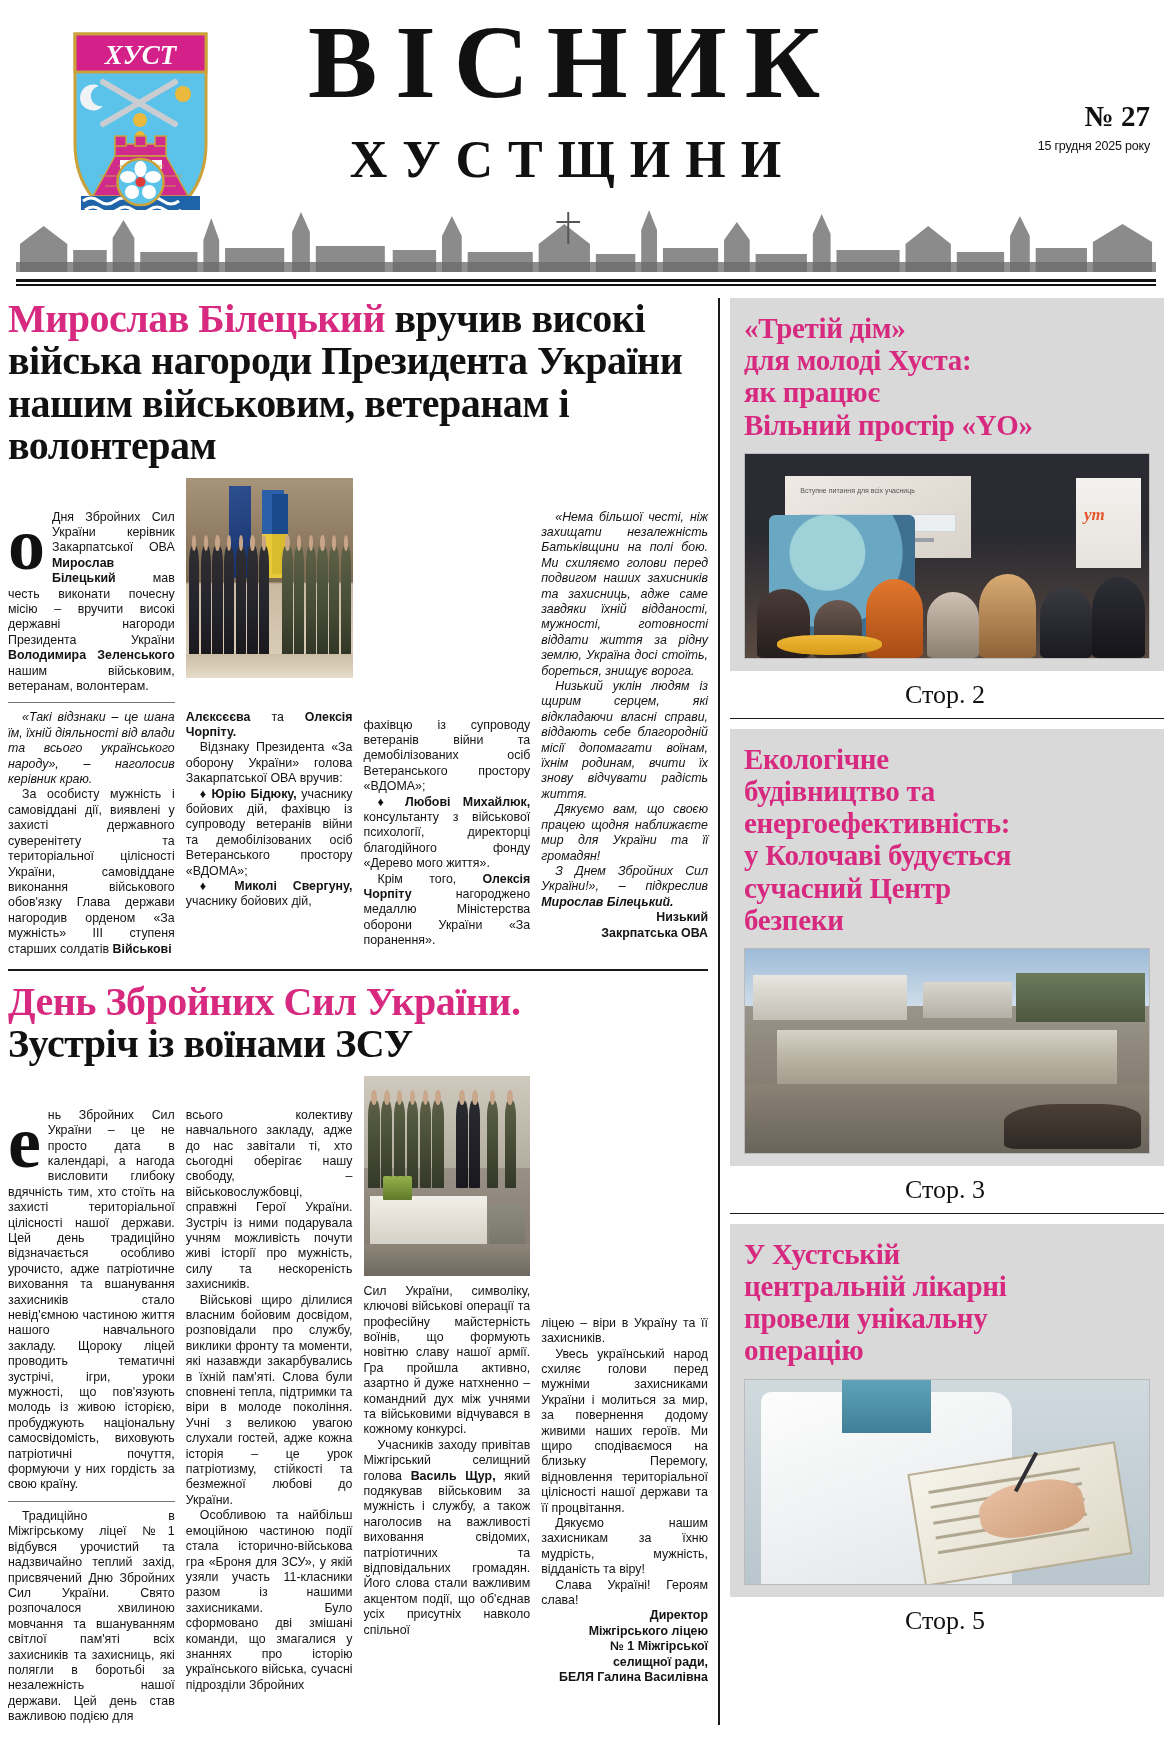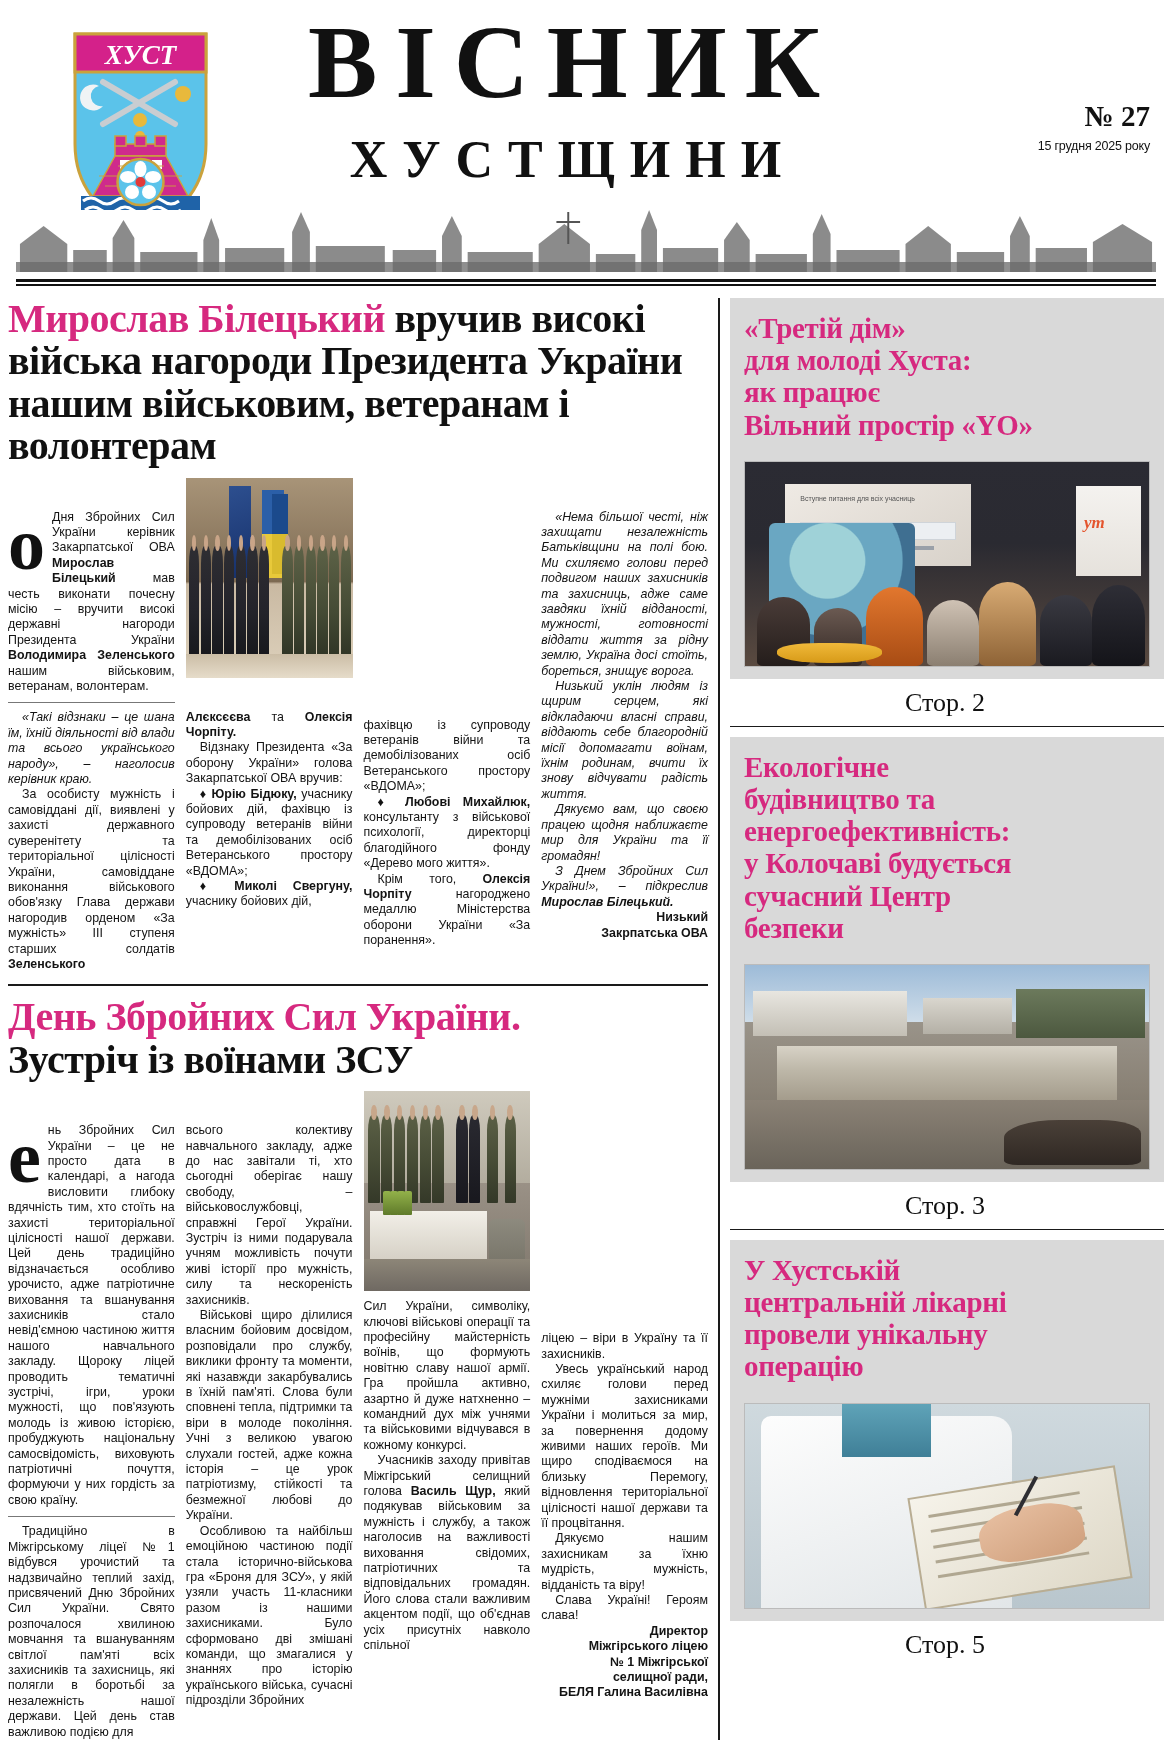--- a/index.html
+++ b/index.html
@@ -126,21 +126,21 @@
     background:linear-gradient(180deg,#8d8a7e,#6d6a5f); border-radius:6px; }
   .photo-meet .floor { position:absolute; left:0; right:0; bottom:0; height:16%;
     background:linear-gradient(180deg,#8d8678,#6f6962); }
 
   
   .side-block { background:#d9d9d9; padding:14px 14px 12px 14px; }
   .side-head {
     font-family:"Liberation Serif", serif; font-weight:700;
     color:#d6297f; font-size:29px; line-height:1.11; letter-spacing:-0.3px;
   }
-  .side-photo { margin-top:20px; height:206px; position:relative; overflow:hidden;
+  .side-photo { margin-top:12px; height:206px; position:relative; overflow:hidden;
     border:1px solid #bbb; }
   .page-ref { text-align:center; font-family:"Liberation Serif", serif;
     font-weight:400; font-size:26px; padding:9px 4px 8px 0; }
   .side-rule { border-top:1.5px solid #1a1a1a; }
 
   
   .sp-youth { background:linear-gradient(180deg,#2b2b33 0%,#2a2a31 40%,#5a4a40 100%); }
   .sp-youth .screen { position:absolute; left:10%; top:11%; width:46%; height:40%;
     background:linear-gradient(150deg,#efeae4,#d8d2ca); }
   .sp-youth .screen .ln { position:absolute; left:10%; height:4px; background:#9aa0a8; }
@@ -312,21 +312,21 @@
           <span class="pink">Мирослав Білецький</span><span> вручив високі війська нагороди Президента України нашим військовим, ветеранам і волонтерам</span>
         </h1>
 
         <div class="cols4">
 
           <div class="col">
             <div class="bodytext">
               <p class="noind dropcap">о Дня Збройних Сил України керівник Закарпатської ОВА <b>Мирослав Білецький</b> мав честь виконати почесну місію – вручити високі державні нагороди Президента України <b>Володимира Зеленського</b> нашим військовим, ветеранам, волонтерам.</p>
               <div class="hr-thin"></div>
               <p><i>«Такі відзнаки – це шана їм, їхній діяльності від влади та всього українського народу», – наголосив керівник краю.</i></p>
-              <p>За особисту мужність і самовіддані дії, виявлені у захисті державного суверенітету та територіальної цілісності України, самовіддане виконання військового обов'язку Глава держави нагородив орденом «За мужність» ІІІ ступеня старших солдатів <b>Зеленського</b></p>
+              <p>За особисту мужність і самовіддані дії, виявлені у захисті державного суверенітету та територіальної цілісності України, самовіддане виконання військового обов'язку Глава держави нагородив орденом «За мужність» ІІІ ступеня старших солдатів <b>Військові</b></p>
             </div>
           </div>
 
           <div class="col">
             <div class="photo photo-award">
               <div class="ph-inner">
                 <div class="wall"></div>
                 <div class="banner"></div>
                 <div class="flag"></div>
                 <div class="flag2"></div>

